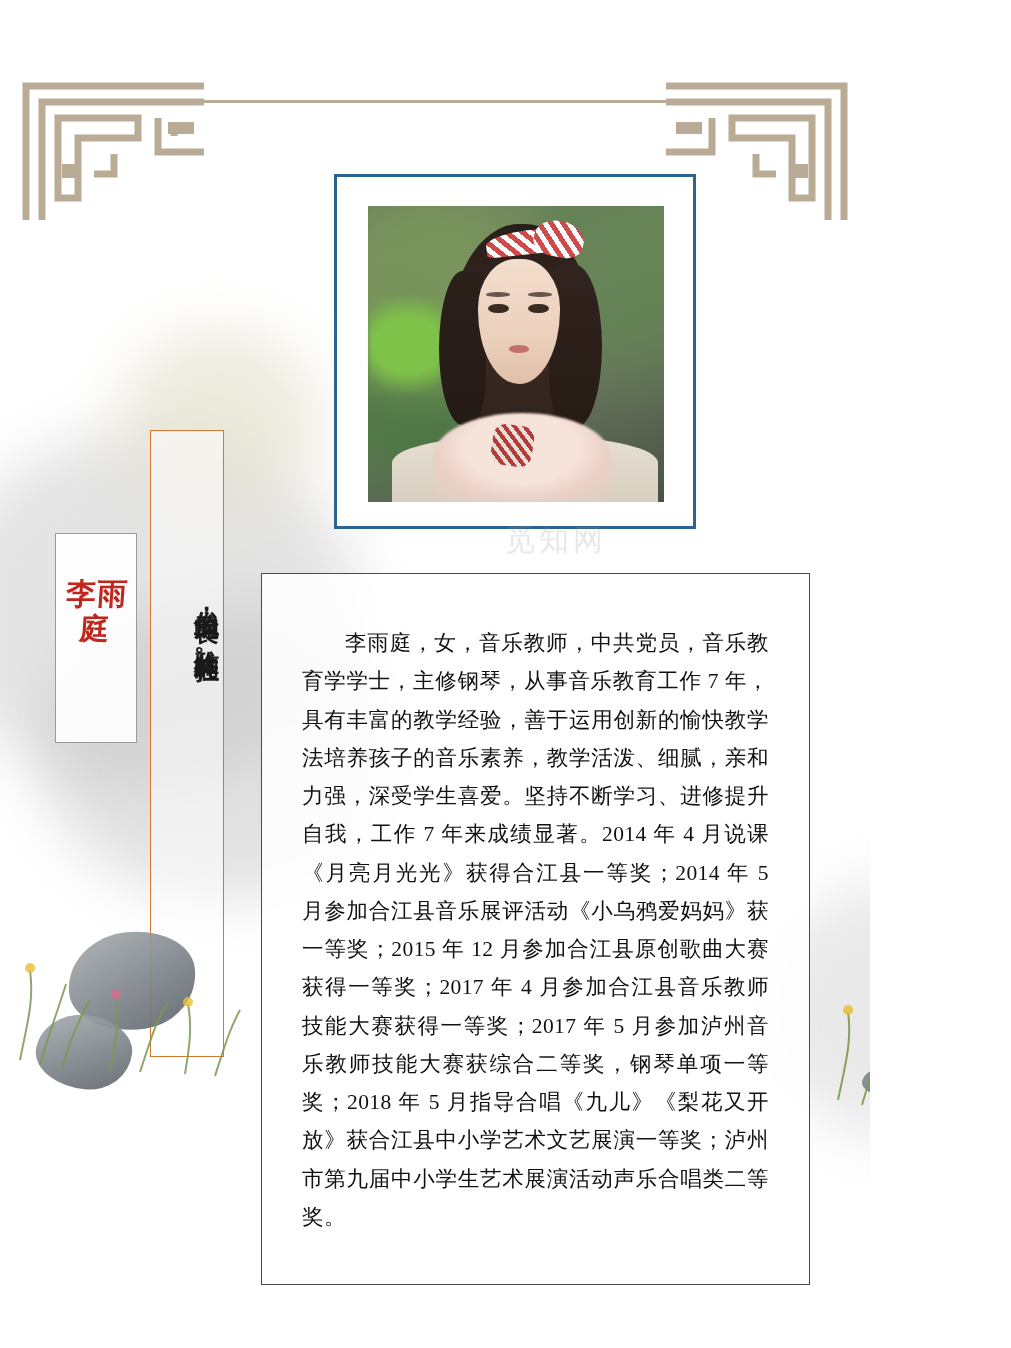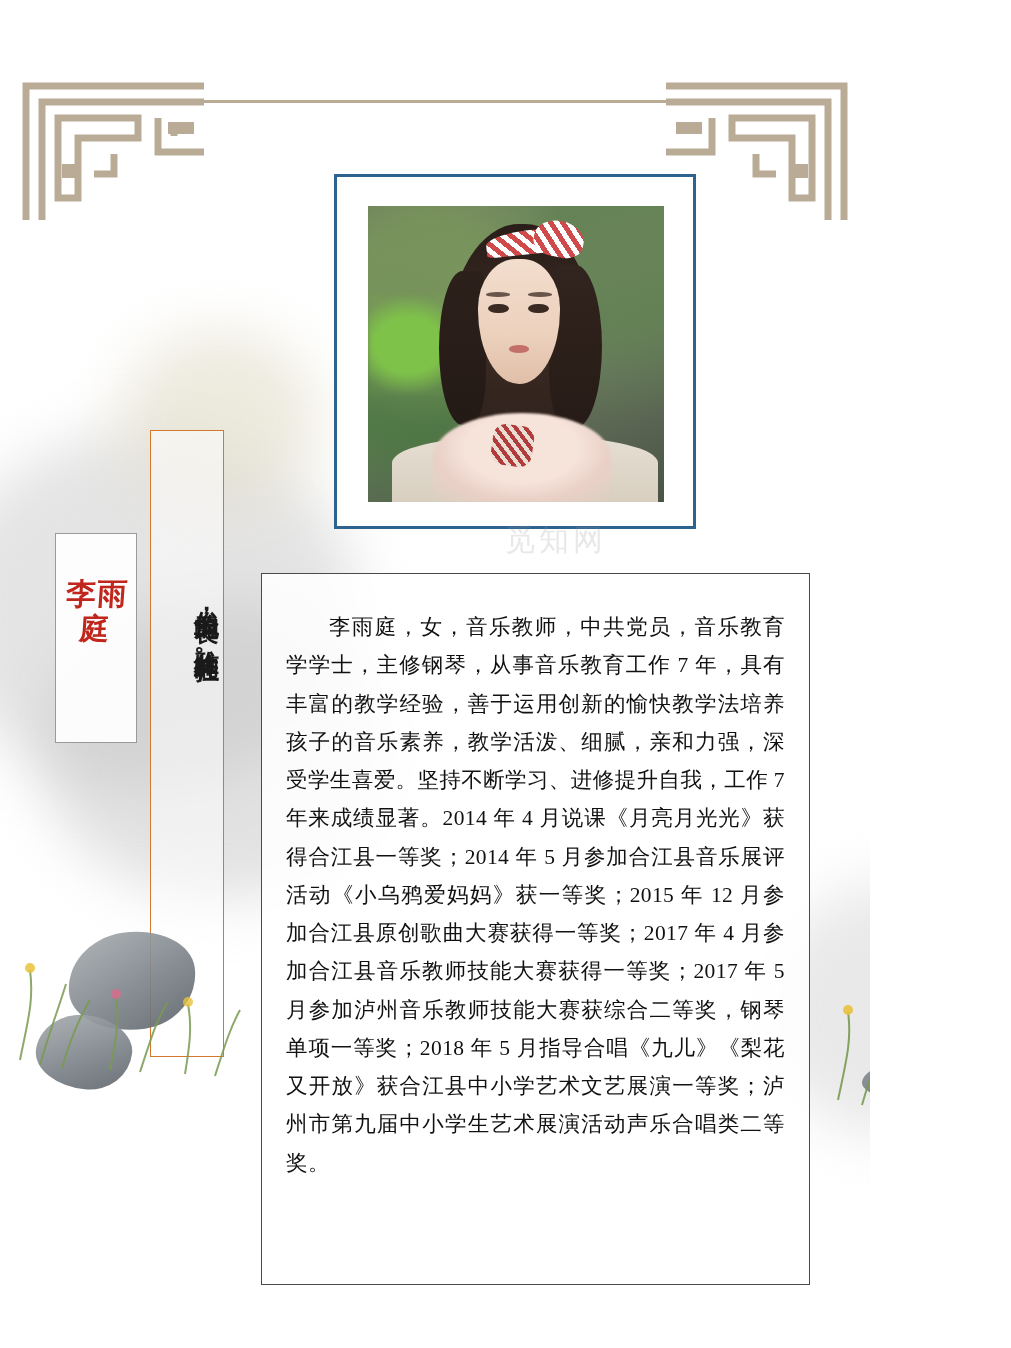--- a/index.html
+++ b/index.html
@@ -211,21 +211,21 @@
   .bio-box {
     position: absolute;
     left: 261px; top: 573px;
     width: 549px; height: 712px;
     border: 1px solid #4a4a4a;
     background: rgba(255,255,255,0.88);
     box-sizing: border-box;
     padding: 34px 24px 20px 24px;
   }
   .bio-text {
-    margin: 0;
+    margin: 16px;
     font-size: 21.5px;
     line-height: 1.78;
     color: #111111;
     text-align: justify;
     text-indent: 2em;
     font-family: "Liberation Serif", "DejaVu Serif", serif;
     letter-spacing: 0.4px;
     white-space: pre-wrap;
   }
 

